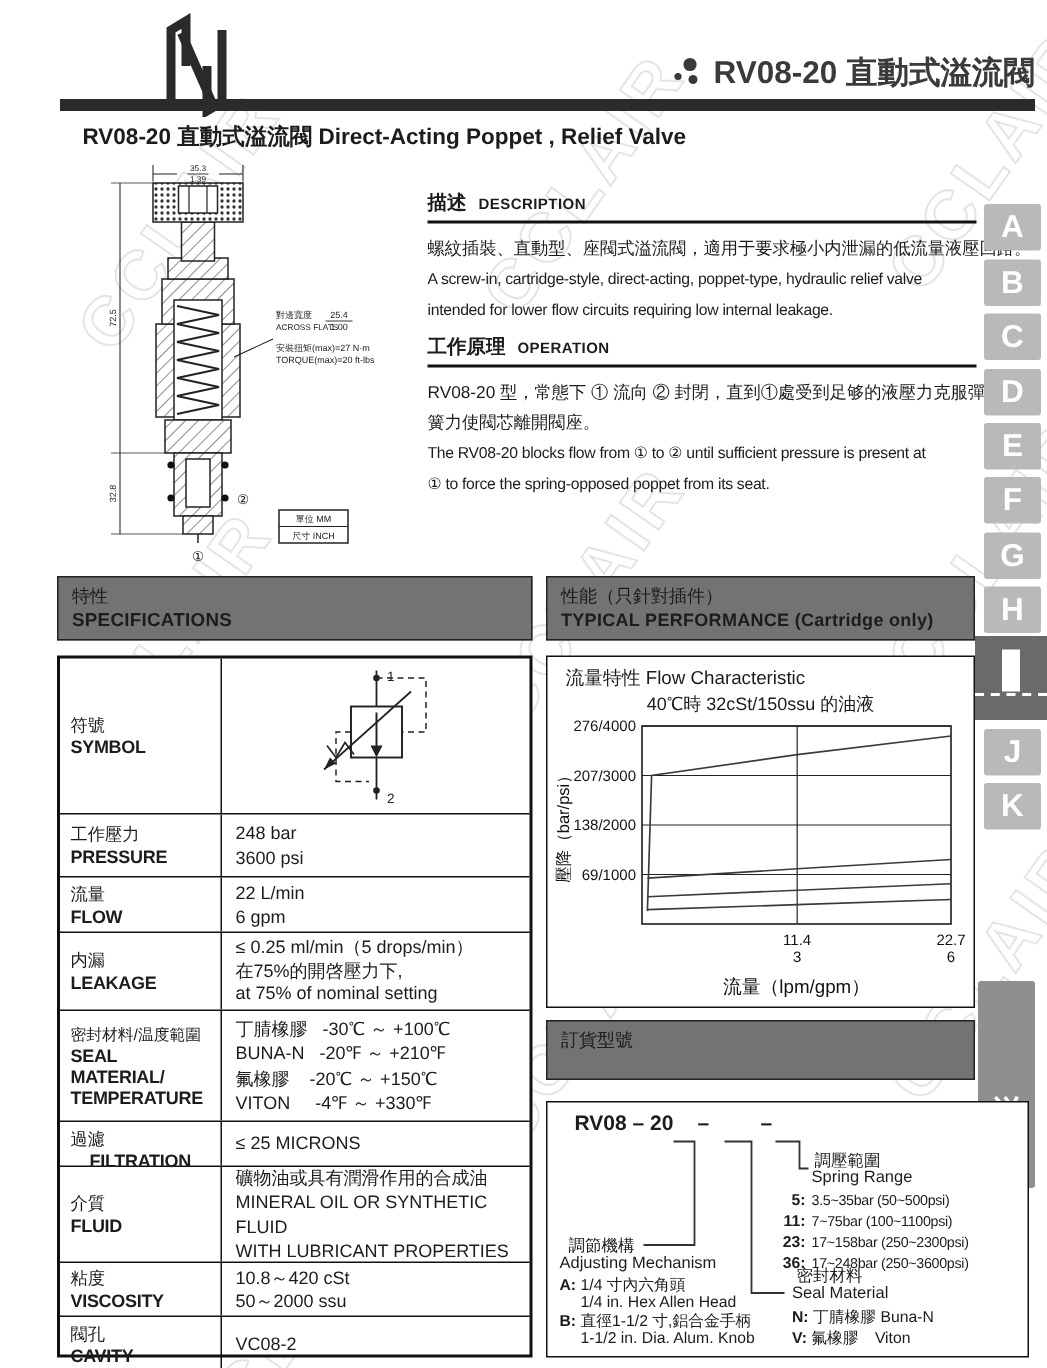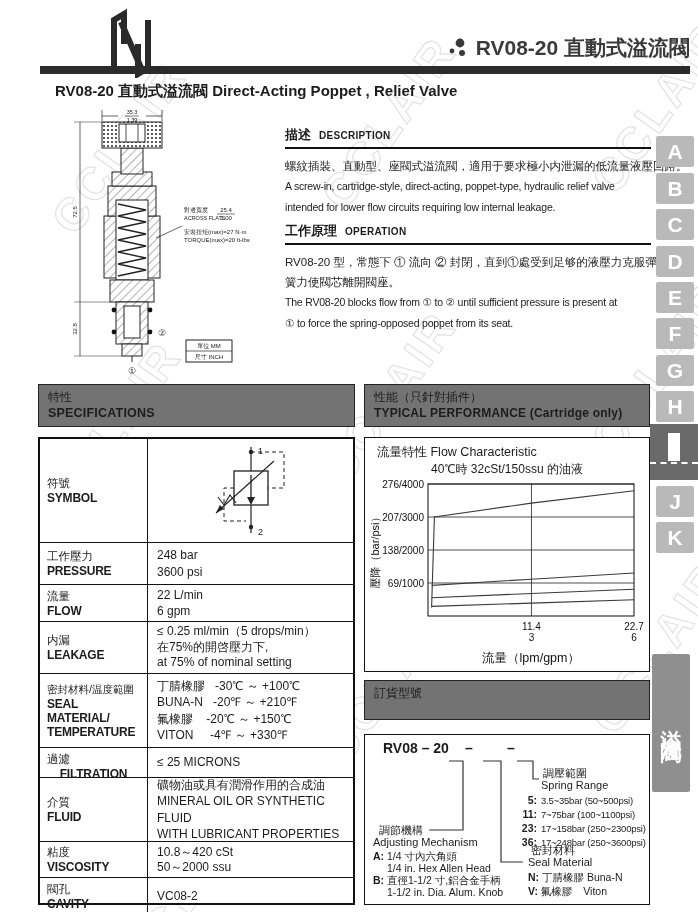--- a/index.html
+++ b/index.html
@@ -47,21 +47,21 @@
   .spec-value{flex:1;padding:3px 9px;box-sizing:border-box;display:flex;flex-direction:column;
               justify-content:center;}
   .spec-value .line{font-size:12px;line-height:16.5px;white-space:pre-wrap;}
   
   .perf-panel{position:absolute;left:364px;top:437px;width:286px;height:235px;border:1.5px solid #111;
               box-sizing:border-box;background:#fff;}
   .perf-title1{position:absolute;left:12px;right:0;top:6px;text-align:left;font-size:12.5px;font-weight:normal;}
   .perf-title2{position:absolute;left:0;right:0;top:23px;text-align:center;font-size:12px;}
   #chart-svg{position:absolute;left:1px;top:40px;}
   
-  .order-box{position:absolute;left:364px;top:734px;width:286px;height:171px;border:1.5px solid #111;
+  .order-box{position:absolute;left:364px;top:734px;width:322px;height:171px;border:1.5px solid #111;
              box-sizing:border-box;background:#fff;}
   .ob-abs{position:absolute;white-space:nowrap;}
   .ob-code{font-size:14px;font-weight:bold;}
   .ob-lab{font-size:11px;}
   .opt-row{position:absolute;left:120px;width:164px;display:flex;align-items:baseline;}
   .opt-row .code{flex:0 0 52px;text-align:right;font-weight:bold;font-size:10.5px;}
   .opt-row .desc{padding-left:4px;font-size:9.5px;letter-spacing:-0.2px;}
   .adj-row{font-size:10.5px;}
   .adj-row .code{font-weight:bold;}
   svg text{font-family:"Liberation Sans",sans-serif;}

